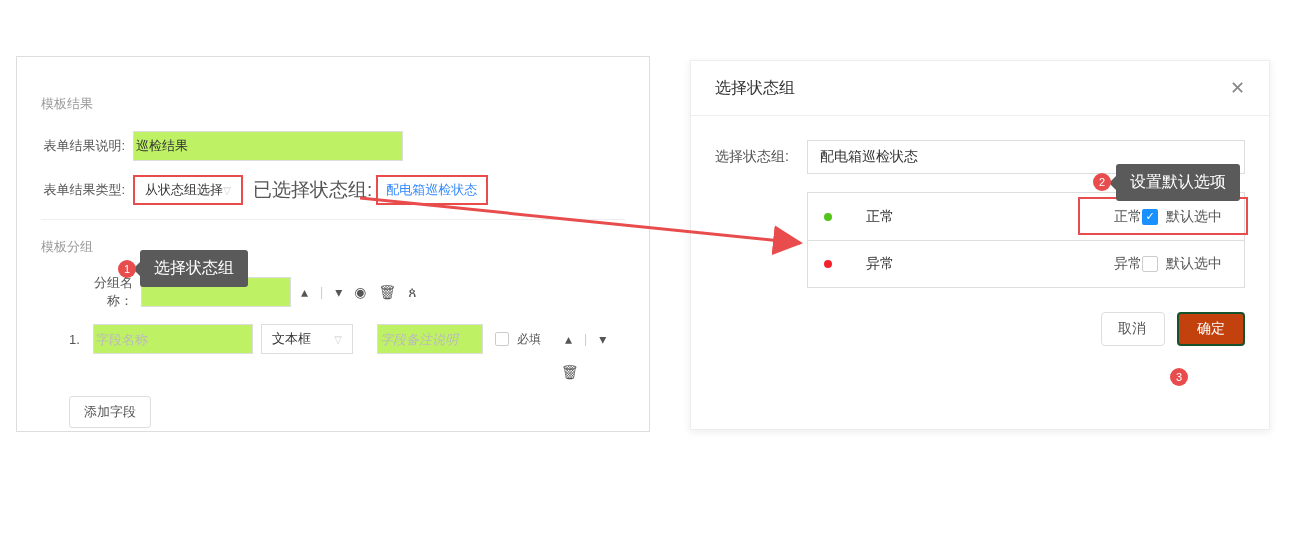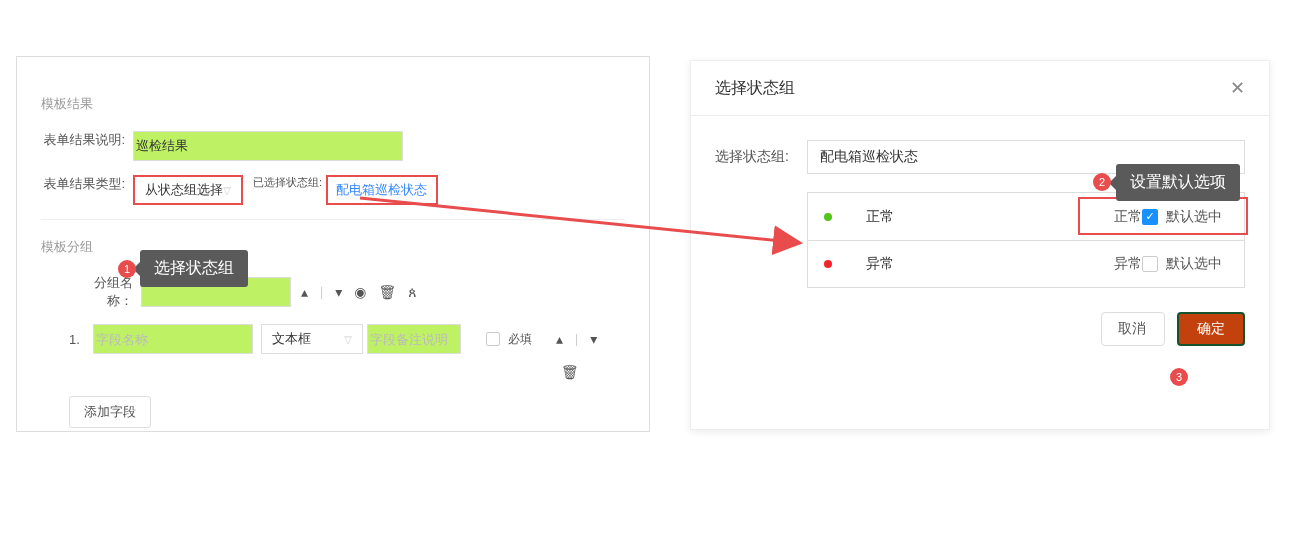--- a/index.html
+++ b/index.html
@@ -29,20 +29,21 @@
       margin-top: 38px;
       margin-bottom: 18px;
     }
     .divider {
       height: 1px;
       background: #eee;
       margin: 10px 0 18px;
     }
     .form-row {
       display: flex;
+      align-items: center;
       margin-bottom: 14px;
       font-size: 13px;
     }
     .form-label {
       color: #555;
       width: 92px;
       text-align: right;
       padding-right: 8px;
       flex-shrink: 0;
     }
@@ -68,21 +69,21 @@
       background: #fff;
     }
     .select-box .caret {
       color: #ccc;
       font-size: 10px;
     }
     .red-box {
       border: 2px solid #e94c4c !important;
     }
     .inline-label {
-      font-size: 11px;
+      font-size: 19px;
       color: #555;
       margin-left: 10px;
       margin-right: 4px;
     }
     .link-blue {
       color: #3388ff;
       font-size: 13px;
       padding: 0 8px;
       display: inline-flex;
       align-items: center;
@@ -94,21 +95,21 @@
       gap: 12px;
       margin-left: 10px;
       color: #555;
       font-size: 14px;
     }
     .small-sep { color: #ccc; font-size: 12px; }
     .checkbox-wrap {
       display: inline-flex;
       align-items: center;
       gap: 8px;
-      margin-left: 25px;
+      margin-left: 12px;
       font-size: 12px;
       color: #555;
     }
     .cb-empty {
       width: 14px; height: 14px;
       border: 1px solid #ccc;
       border-radius: 2px;
       background: #fff;
       display: inline-block;
     }
@@ -314,25 +315,25 @@
       <span>▾</span>
       <span>◉</span>
       <span>🗑</span>
       <span>ጰ</span>
     </div>
   </div>
 
   <div class="group-row">
     <span class="index-num">1.</span>
     <input class="input-box" style="width: 160px;" placeholder="字段名称">
-    <div class="select-box" style="width:102px;margin-left:8px">
+    <div class="select-box" style="width:92px;margin-left:8px">
       <span>文本框</span>
       <span class="caret">▽</span>
     </div>
-    <input class="input-box" style="width: 94px; margin-left: 4px;" placeholder="字段备注说明">
+    <input class="input-box" style="width: 106px; margin-left: 24px; font-style: italic;" placeholder="字段备注说明">
     <div class="checkbox-wrap">
       <span class="cb-empty"></span>
       <span>必填</span>
     </div>
     <div class="icon-group" style="margin-left:24px">
       <span>▴</span>
       <span class="small-sep">|</span>
       <span>▾</span>
     </div>
   </div>

